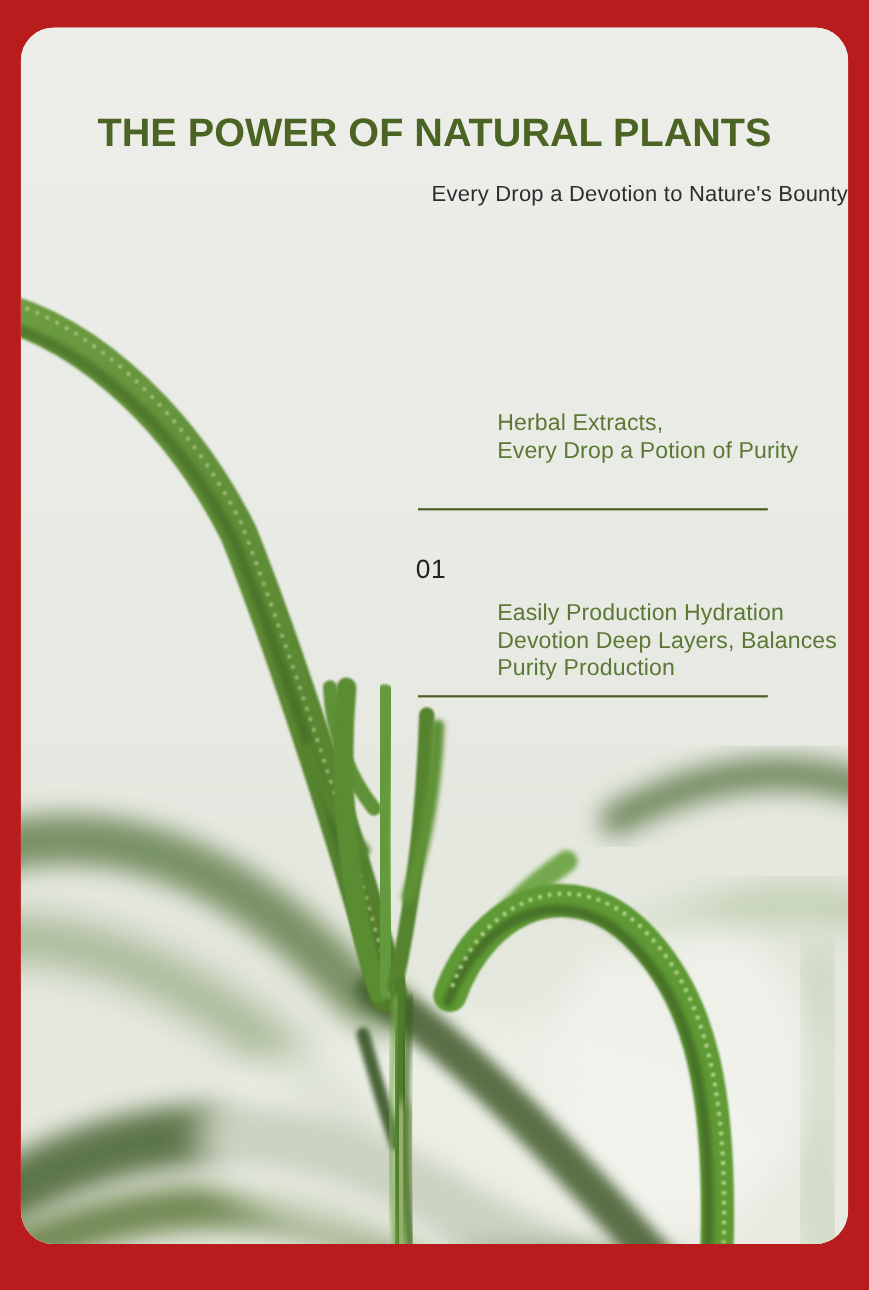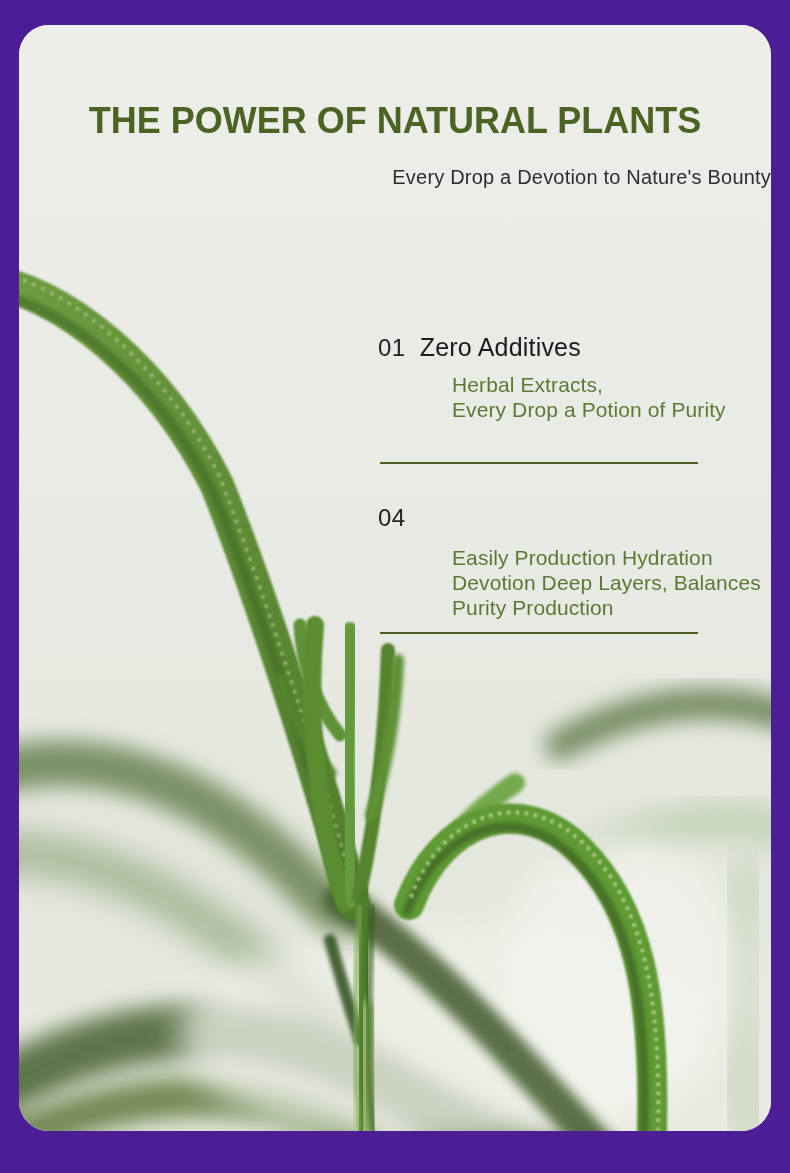--- a/index.html
+++ b/index.html
@@ -1,17 +1,17 @@
 <!DOCTYPE html>
 <html><head>
 <meta charset="utf-8">
 <style>
   html,body{margin:0;padding:0;background:#ffffff;}
   .page{
-    position:relative;width:790px;height:1173px;background:#4c1d95;
+    position:relative;width:790px;height:1173px;background:#b91c1c;
     overflow:hidden;font-family:"Liberation Sans",sans-serif;
   }
   .card{
     position:absolute;left:19px;top:25px;width:752px;height:1106px;
     border-radius:30px;overflow:hidden;background:#eaece7;
   }
   .photo-svg{position:absolute;left:0;top:0;width:752px;height:1106px;display:block;}
   .title{
     position:absolute;top:75px;left:0;width:752px;text-align:center;
     font-size:36px;font-weight:bold;letter-spacing:0px;color:#4b6323;
@@ -107,32 +107,28 @@
 
       <path d="M 390 880 C 406 840, 446 792, 496 758" stroke="#68a23e" stroke-width="20" fill="none" stroke-linecap="round" filter="url(#blurS)" opacity="0.9"></path>
       <path d="M 390 880 C 421 795, 501 765, 561 825 C 621 885, 636 975, 633 1105" stroke="#5f9a35" stroke-width="30" fill="none" stroke-linecap="round" filter="url(#blurXS)"></path>
       <path d="M 388 886 C 421 801, 499 775, 555 833 C 613 891, 628 977, 625 1105" stroke="#3c6120" stroke-width="9" fill="none" stroke-linecap="round" filter="url(#blurS)" opacity="0.7"></path>
       <path d="M 392 872 C 423 789, 503 759, 565 819 C 625 879, 642 973, 639 1105" stroke="#d4eba9" stroke-width="3.5" fill="none" stroke-dasharray="3 6" filter="url(#blurXS)" opacity="0.85"></path>
     </svg>
 
     <div class="title">THE POWER OF NATURAL PLANTS</div>
     <div class="subtitle">Every Drop a Devotion to Nature's Bounty</div>
 
-    <div class="feature-head f1-head">
-      <span class="num">01</span>
-      <span class="head">Zero Additives</span>
-    </div>
     <div class="feature-desc f1-desc">
       <div>Herbal Extracts,</div>
       <div>Every Drop a Potion of Purity</div>
     </div>
     <div class="divider f1-div"></div>
 
     <div class="feature-head f2-head">
-      <span class="num">04</span>
+      <span class="num">01</span>
     </div>
     <div class="feature-desc f2-desc">
       <div>Easily Production Hydration</div>
       <div>Devotion Deep Layers, Balances</div>
       <div>Purity Production</div>
     </div>
     <div class="divider f2-div"></div>
 
   </div>
 </div>

